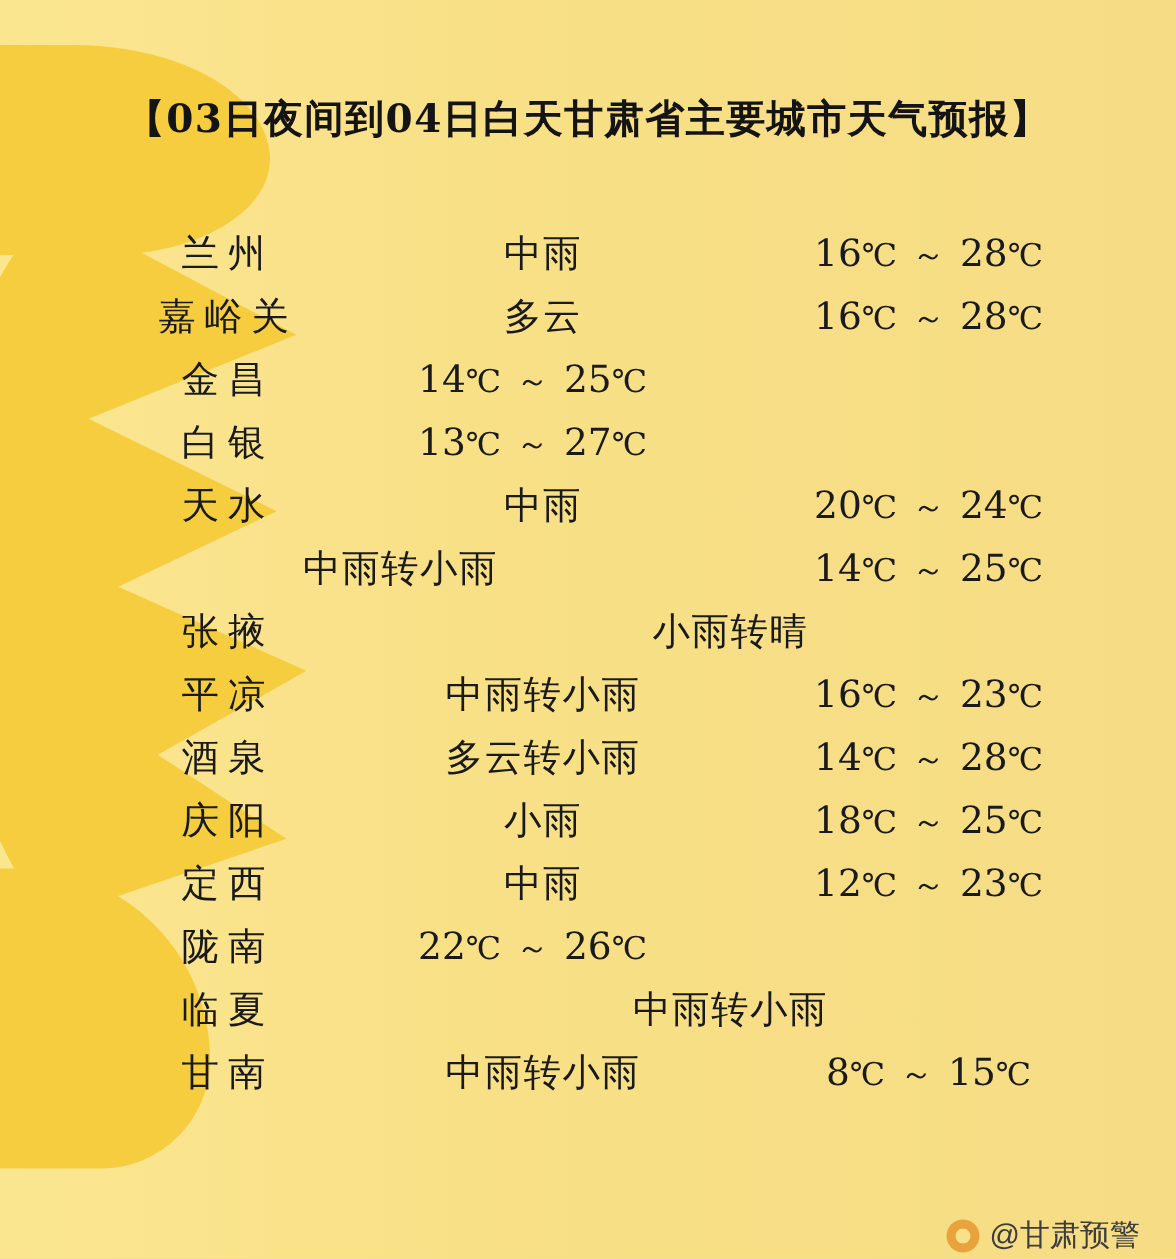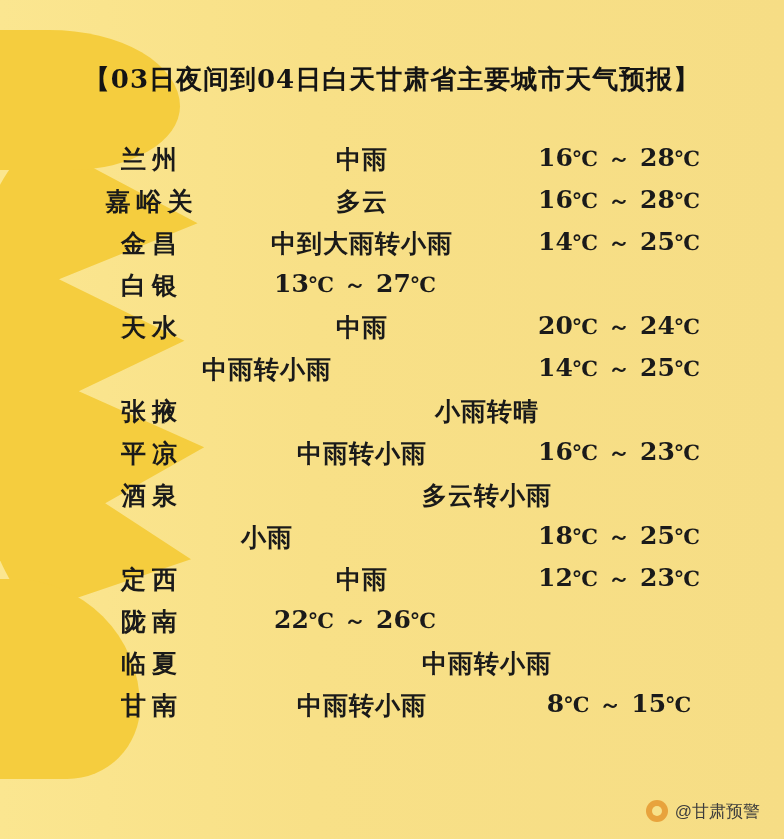--- a/index.html
+++ b/index.html
@@ -63,24 +63,24 @@
     letter-spacing: 1px;
     padding-top: 62px;
     white-space: nowrap;
   }
   .table {
     margin-top: 46px;
     padding: 0 40px 0 40px;
   }
   .row {
     display: flex;
-    align-items: flex-start;
+    align-items: flex-end;
     height: 42px;
     font-size: 25px;
-    font-weight: bold;
+    font-weight: normal;
     color: #1a1a1a;
   }
   .city {
     width: 190px;
     text-align: center;
     letter-spacing: 6px;
     padding-left: 34px;
     box-sizing: border-box;
   }
   .cond {
@@ -97,24 +97,25 @@
   .temp .sep {
     padding: 0 10px;
     font-size: 22px;
   }
   .deg {
     font-size: 21px;
   }
   .footer {
     position: absolute;
     right: 24px;
-    bottom: 16px;
+    bottom: 2px;
     display: flex;
+    align-items: center;
     gap: 7px;
-    font-size: 17px;
+    font-size: 20px;
     color: #3d3d3d;
     font-family: "Liberation Sans", sans-serif;
     z-index: 4;
   }
   .weibo-eye {
     width: 22px;
     height: 22px;
     border-radius: 50%;
     background: #e8a33d;
     display: inline-block;
@@ -155,21 +156,20 @@
       <div class="row">
         <span class="city">嘉峪关</span>
         <span class="cond">多云</span>
         <span class="temp">
           <span>16</span><span class="deg">℃</span><span class="sep">～</span><span>28</span><span class="deg">℃</span>
         </span>
       </div>
 
       <div class="row">
         <span class="city">金昌</span>
-        <span class="cond">中到大雨转小雨</span>
         <span class="temp">
           <span>14</span><span class="deg">℃</span><span class="sep">～</span><span>25</span><span class="deg">℃</span>
         </span>
       </div>
 
       <div class="row">
         <span class="city">白银</span>
         <span class="temp">
           <span>13</span><span class="deg">℃</span><span class="sep">～</span><span>27</span><span class="deg">℃</span>
         </span>
@@ -199,23 +199,27 @@
         <span class="city">平凉</span>
         <span class="cond">中雨转小雨</span>
         <span class="temp">
           <span>16</span><span class="deg">℃</span><span class="sep">～</span><span>23</span><span class="deg">℃</span>
         </span>
       </div>
 
       <div class="row">
         <span class="city">酒泉</span>
         <span class="cond">多云转小雨</span>
-      </div>
-
-      <div class="row">
+        <span class="temp">
+          <span>14</span><span class="deg">℃</span><span class="sep">～</span><span>28</span><span class="deg">℃</span>
+        </span>
+      </div>
+
+      <div class="row">
+        <span class="city">庆阳</span>
         <span class="cond">小雨</span>
         <span class="temp">
           <span>18</span><span class="deg">℃</span><span class="sep">～</span><span>25</span><span class="deg">℃</span>
         </span>
       </div>
 
       <div class="row">
         <span class="city">定西</span>
         <span class="cond">中雨</span>
         <span class="temp">

